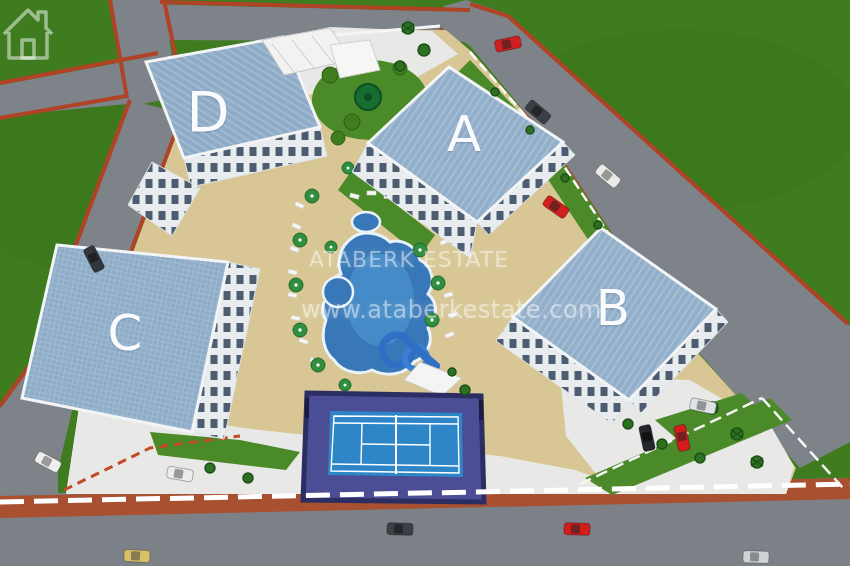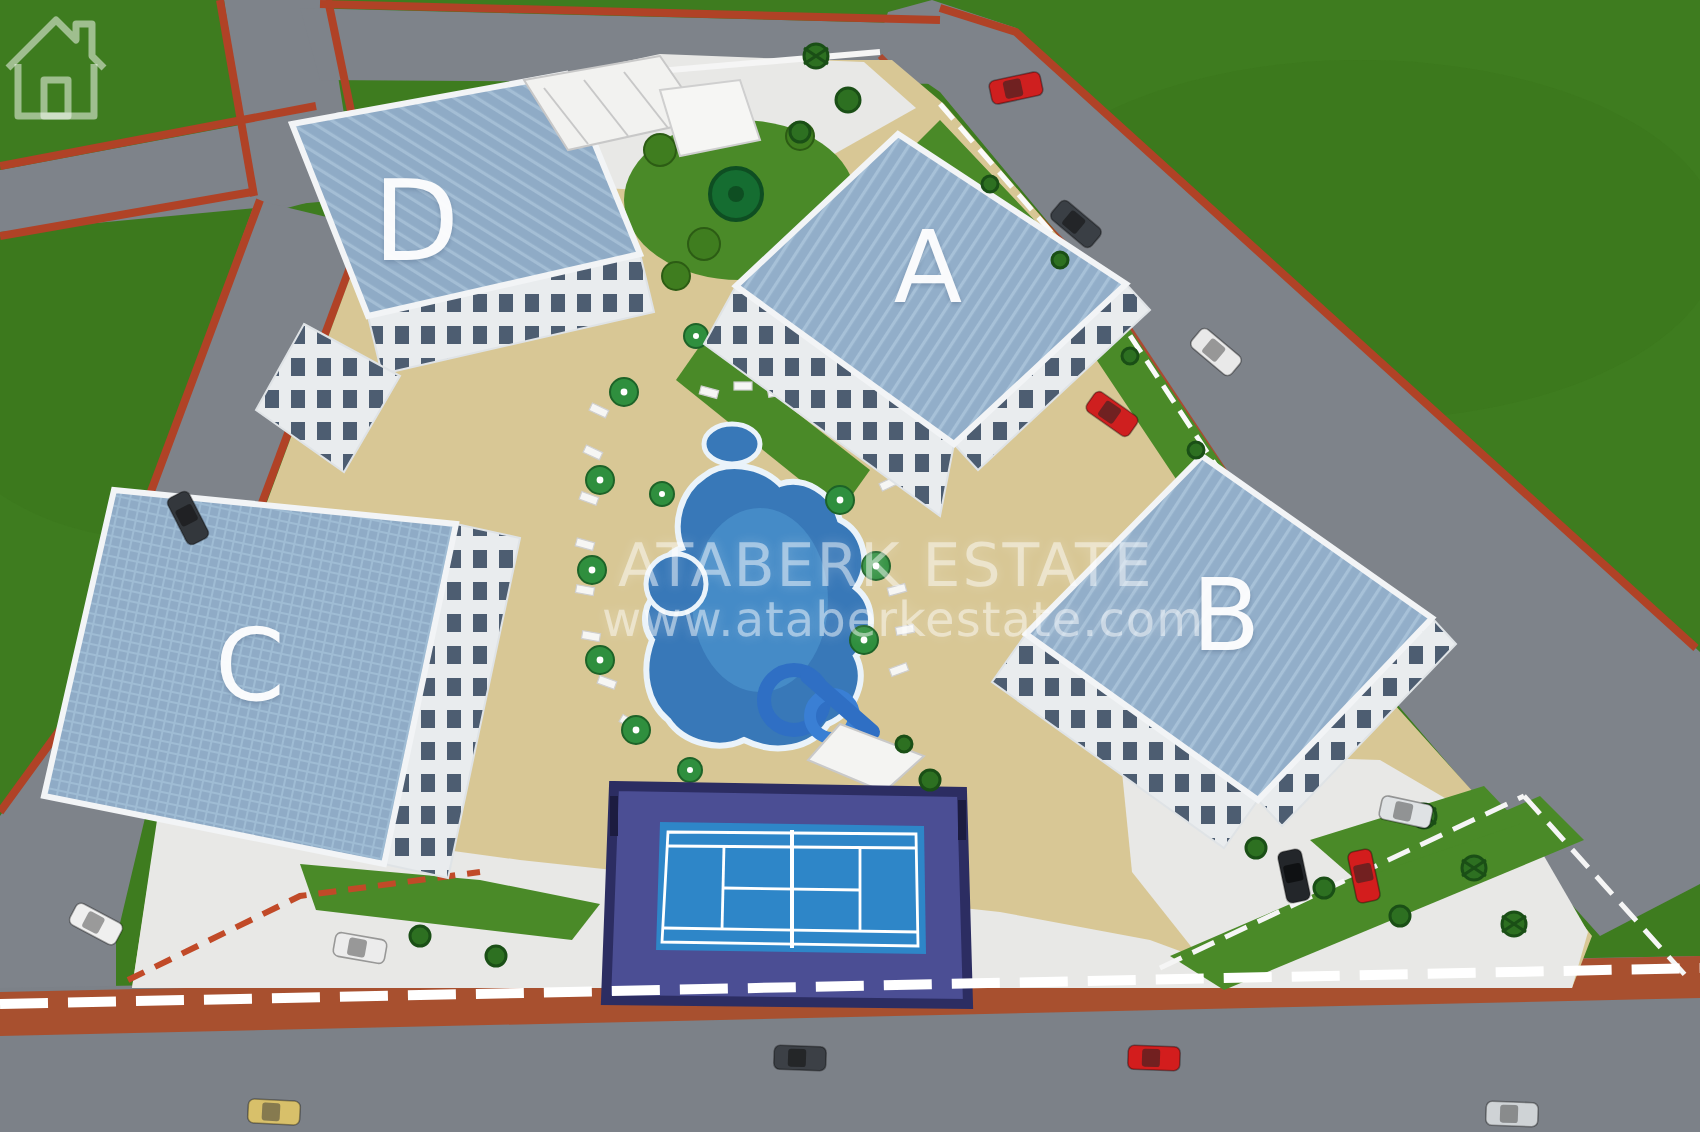--- a/index.html
+++ b/index.html
@@ -10,21 +10,21 @@
   }
   .stage svg{position:absolute;left:0;top:0;display:block;}
   .bldg-label{
     position:absolute;transform:translate(-50%,-50%);
     color:#ffffff;opacity:.95;font-weight:400;line-height:1;
     text-shadow:0 1px 2px rgba(40,60,90,.25);
     user-select:none;
   }
   .wm{position:absolute;color:rgba(255,255,255,.48);white-space:nowrap;
       text-shadow:0 0 6px rgba(255,255,255,.22);user-select:none;}
-  .wm-brand{left:309px;top:266px;font-size:30px;letter-spacing:1px;font-weight:500;}
+  .wm-brand{left:309px;top:247px;font-size:22px;letter-spacing:1px;font-weight:500;}
   .wm-url{left:301px;top:296px;font-size:24px;letter-spacing:.5px;}
   .wm-icon{position:absolute;left:279px;top:247px;}
 </style>
 </head>
 <body>
 
 <div class="stage">
 
 <svg width="850" height="566" viewBox="0 0 850 566">
   <defs>

